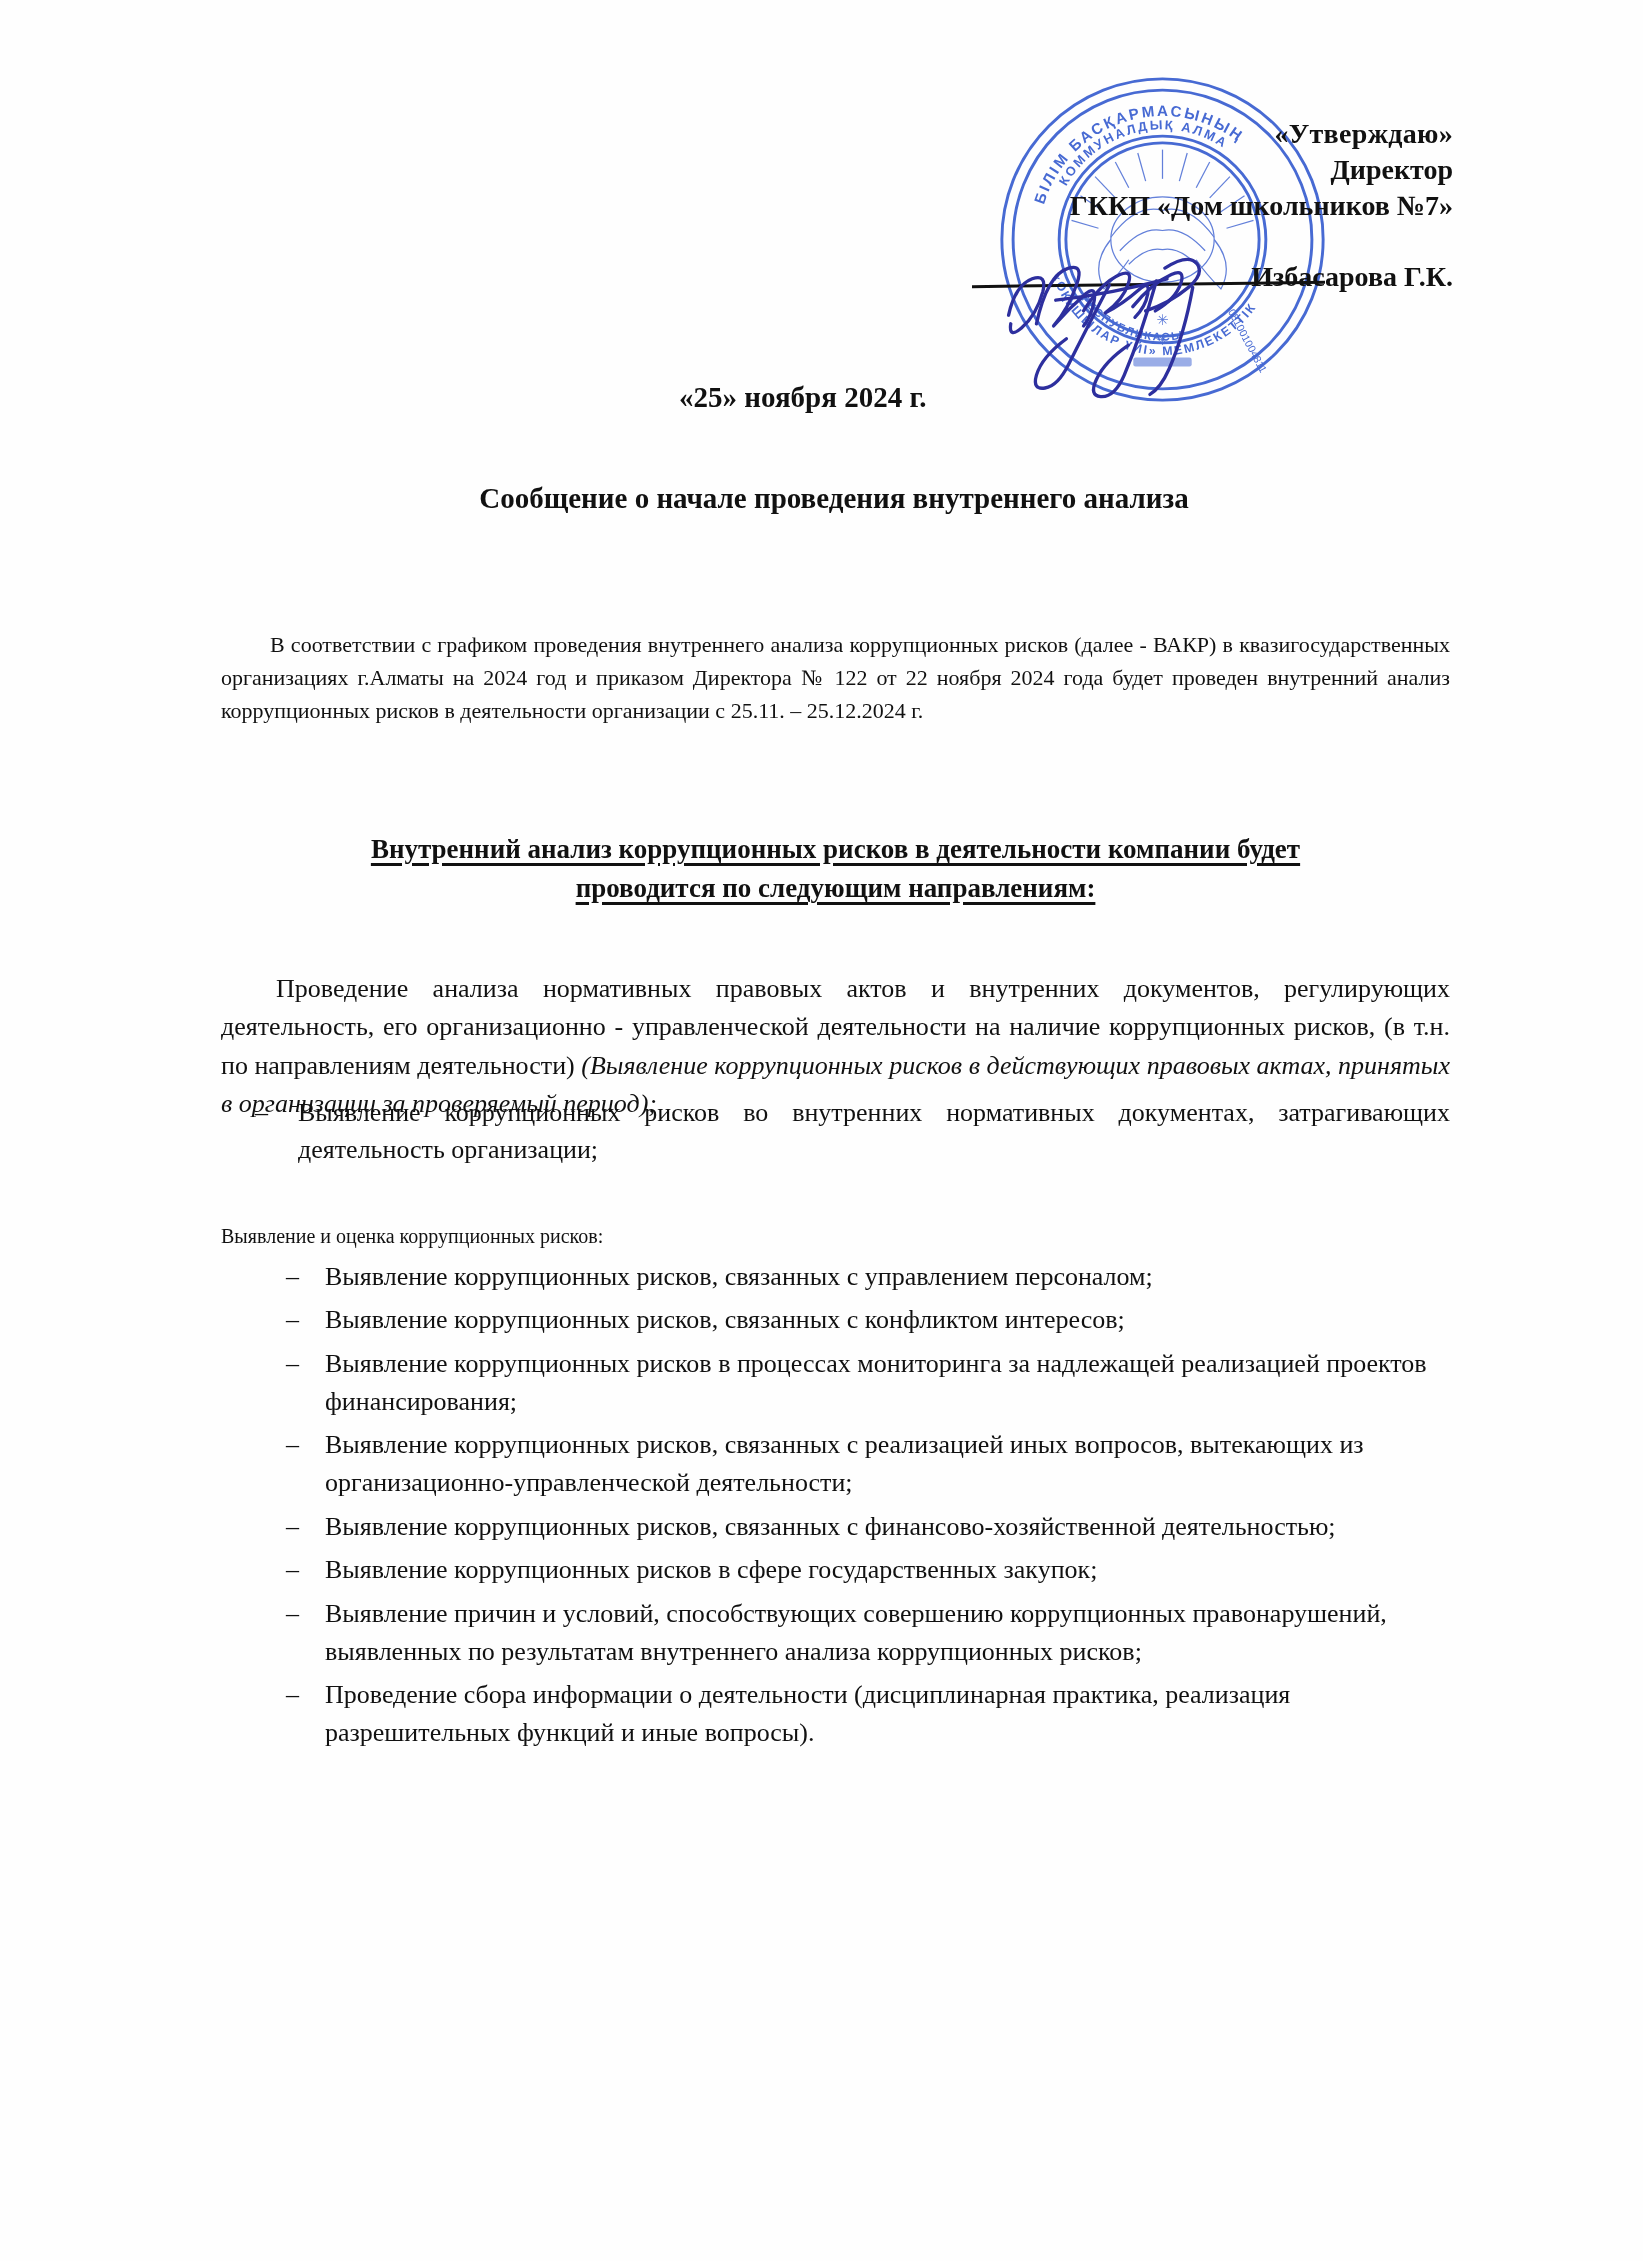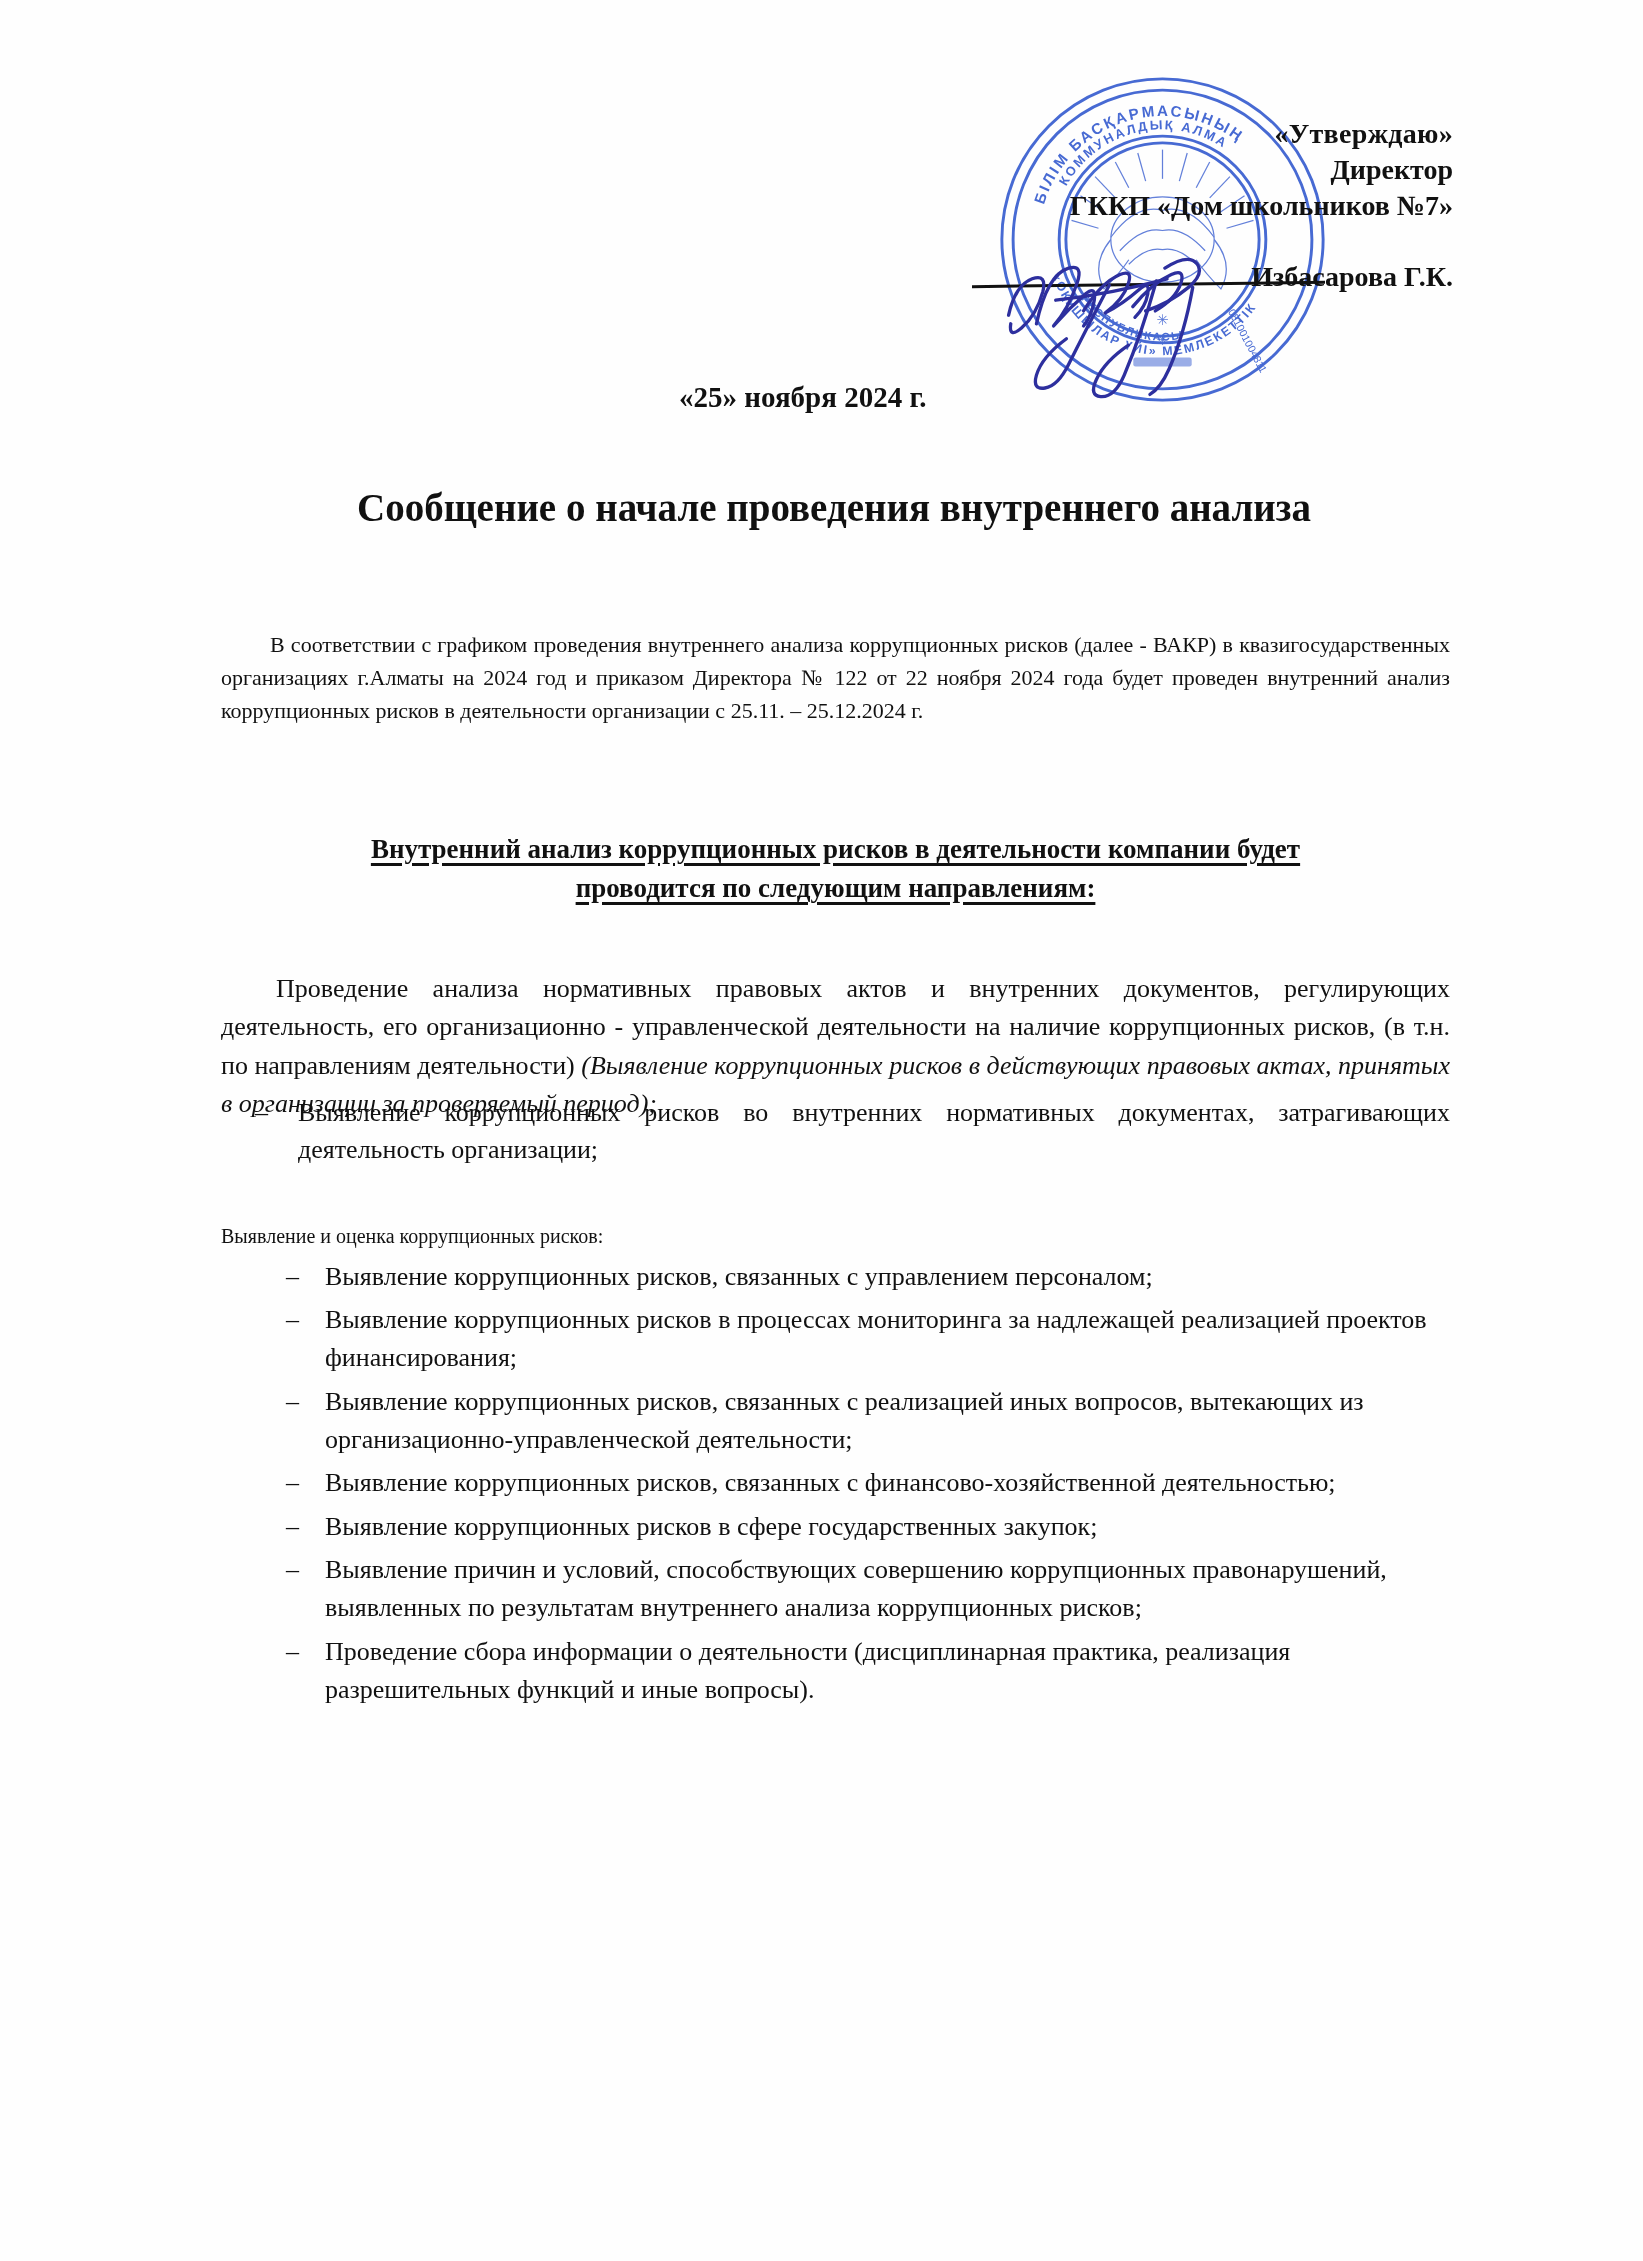--- a/index.html
+++ b/index.html
@@ -79,21 +79,21 @@
     font-weight: bold;
     white-space: nowrap;
   }
 
   .title {
     position: absolute;
     left: 221px;
     top: 469px;
     width: 1226px;
     text-align: center;
-    font-size: 39px;
+    font-size: 29px;
     font-weight: bold;
     line-height: 2.0;
   }
 
   .intro {
     position: absolute;
     left: 221px;
     top: 606px;
     width: 1229px;
     font-size: 22px;
@@ -294,20 +294,21 @@
   <p class="para-main"><span>Проведение анализа нормативных правовых актов и внутренних документов, регулирующих деятельность, его организационно - управленческой деятельности на наличие коррупционных рисков, (в т.н. по направлениям деятельности) </span><i>(Выявление коррупционных рисков в действующих правовых актах, принятых в организации за проверяемый период);</i></p>
 
   <ul class="list-lvl1">
     <li>Выявление коррупционных рисков во внутренних нормативных документах, затрагивающих деятельность организации;</li>
   </ul>
 
   <div class="plain-line">Выявление и оценка коррупционных рисков:</div>
 
   <ul class="list-lvl2">
     <li>Выявление коррупционных рисков, связанных с управлением персоналом;</li>
+    <li>Выявление коррупционных рисков, связанных с конфликтом интересов;</li>
     <li>Выявление коррупционных рисков в процессах мониторинга за надлежащей реализацией проектов финансирования;</li>
     <li>Выявление коррупционных рисков, связанных с реализацией иных вопросов, вытекающих из организационно-управленческой деятельности;</li>
     <li>Выявление коррупционных рисков, связанных с финансово-хозяйственной деятельностью;</li>
     <li>Выявление коррупционных рисков в сфере государственных закупок;</li>
     <li>Выявление причин и условий, способствующих совершению коррупционных правонарушений, выявленных по результатам внутреннего анализа коррупционных рисков;</li>
     <li>Проведение сбора информации о деятельности (дисциплинарная практика, реализация разрешительных функций и иные вопросы).</li>
   </ul>
 
 </div>
 

